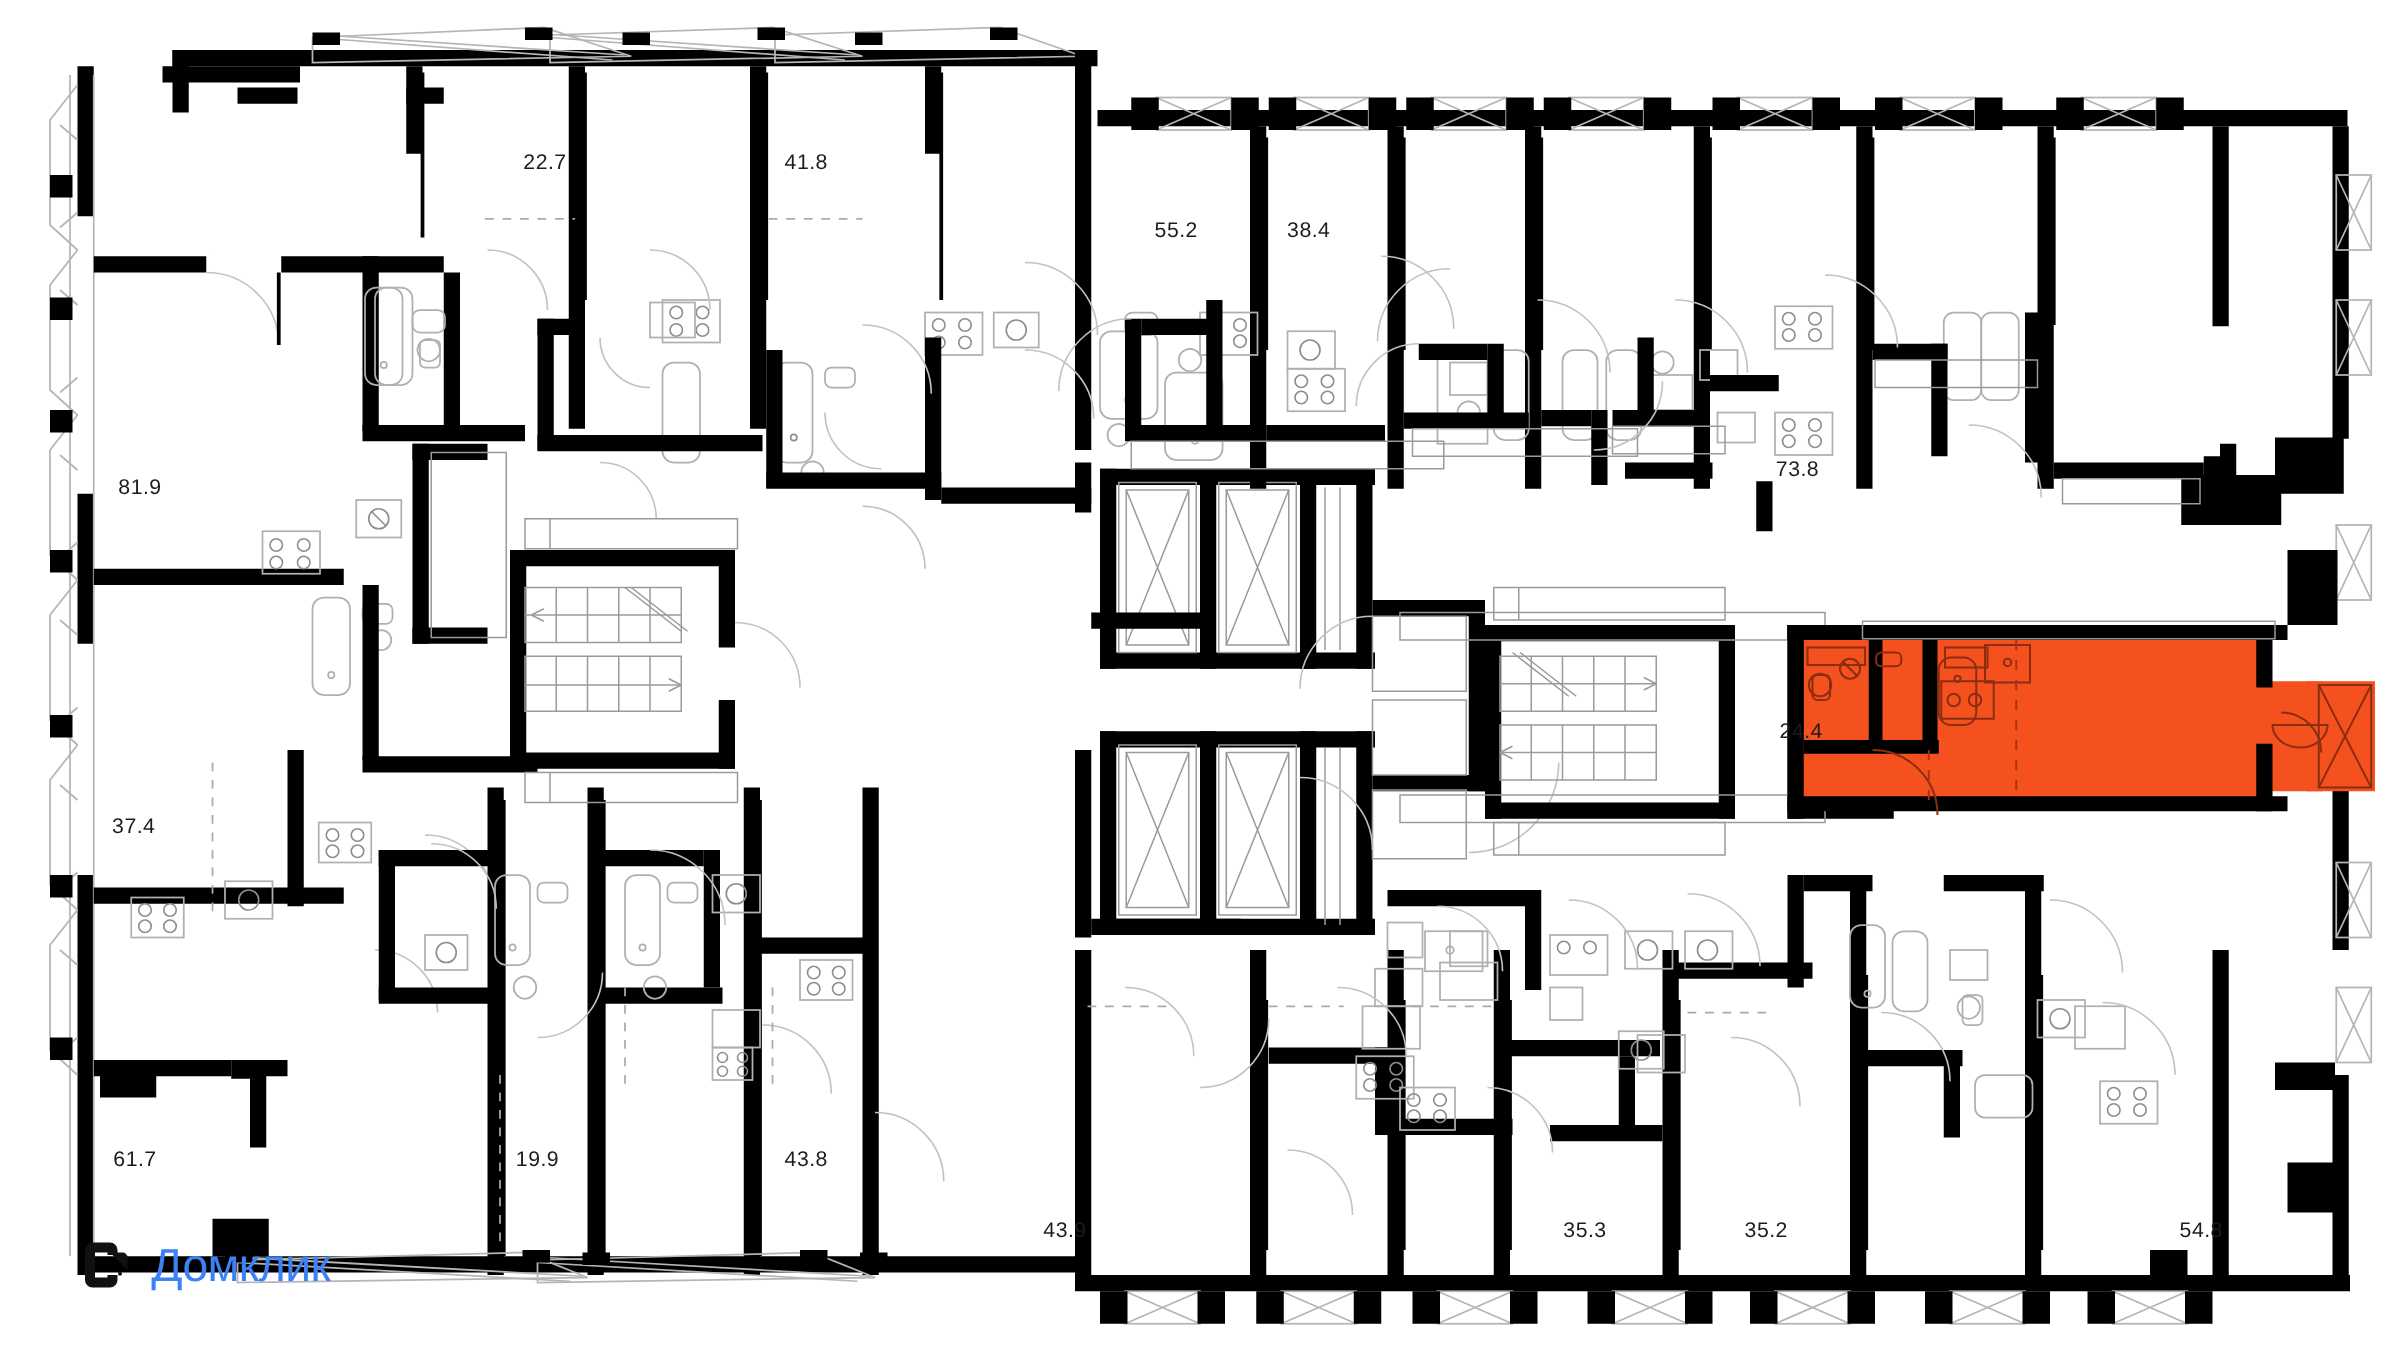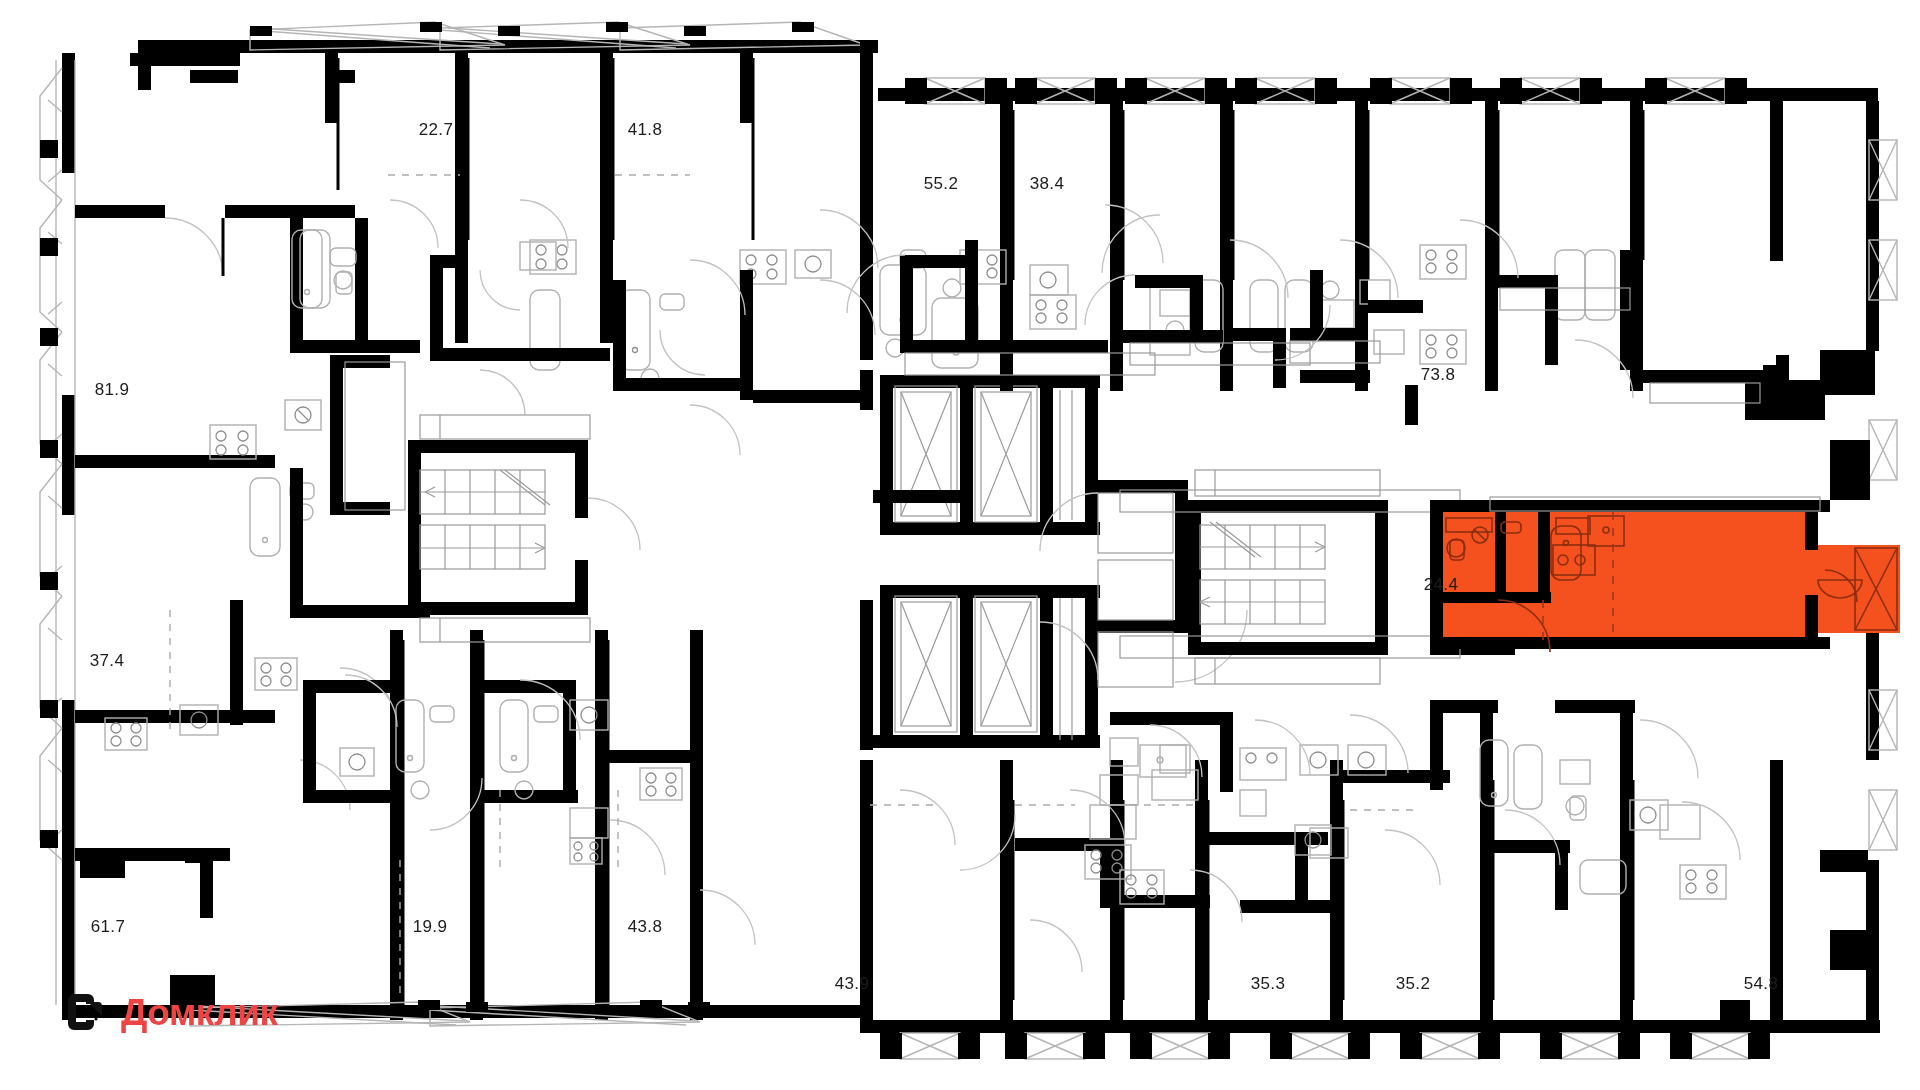--- a/index.html
+++ b/index.html
@@ -57,22 +57,22 @@
     top: 988px;
     display: flex;
     align-items: center;
     gap: 11px;
     user-select: none;
   }
   #logo .mark { width: 48px; height: 48px; display: block; }
   #logo .wordmark {
     font-family: "Liberation Sans", sans-serif;
     font-size: 37px;
-    font-weight: bold;
-    color: #ef4444;
+    font-weight: normal;
+    color: #3b82f6;
     letter-spacing: -0.5px;
     line-height: 1;
     white-space: nowrap;
   }
 </style>
 </head>
 <body>
 
 <div id="plan-root">
 

